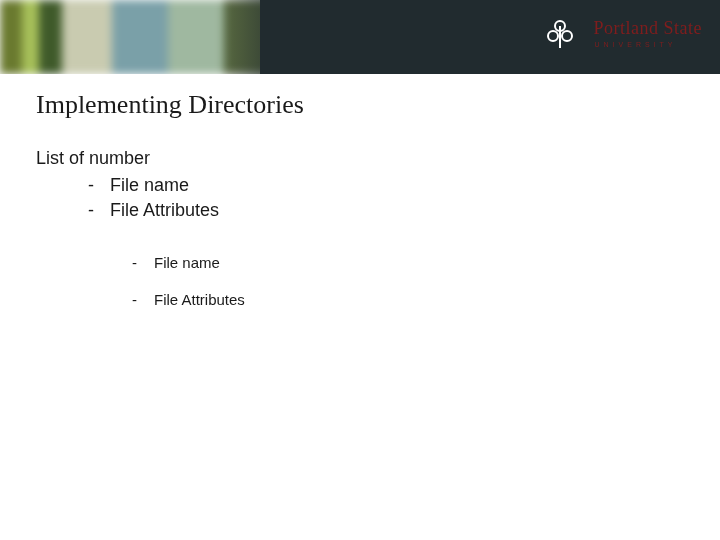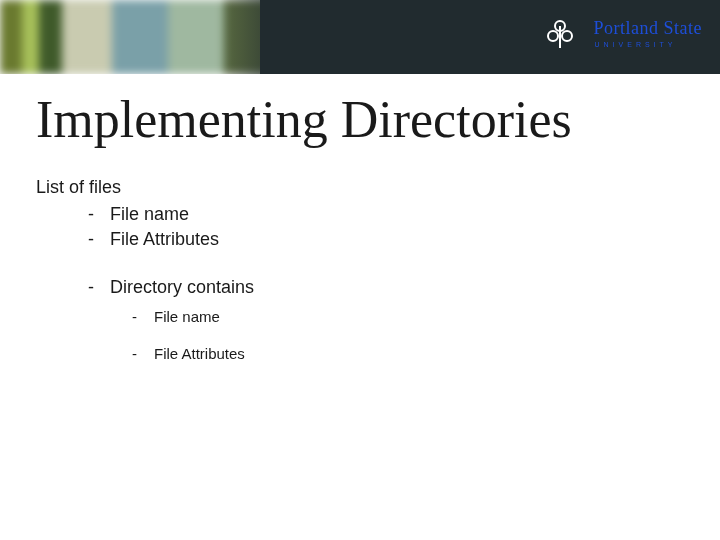--- a/index.html
+++ b/index.html
@@ -48,21 +48,21 @@
     left: 220px; top: 0; bottom: 0; width: 80px;
     background: linear-gradient(to right, rgba(33,43,47,0) 0%, #212b2f 100%);
   }
   .brand {
     position: absolute;
     top: 18px;
     right: 18px;
     display: flex;
     align-items: center;
     gap: 19px;
-    color: #1d4ed8;
+    color: #7f1d1d;
   }
   .brand-text {
     display: flex;
     flex-direction: column;
     line-height: 1;
   }
   .brand-text .main {
     font-family: Georgia, 'Times New Roman', serif;
     font-size: 18px;
     letter-spacing: 0.5px;
@@ -76,21 +76,21 @@
   }
   .brand-logo svg { display: block; }
   .content {
     position: absolute;
     left: 36px;
     right: 36px;
     top: 90px;
   }
   .title {
     font-family: Georgia, 'Times New Roman', serif;
-    font-size: 52px;
+    font-size: 26px;
     font-weight: 400;
     color: #1a1a1a;
     margin: 0 0 26px 0;
   }
   .body {
     font-size: 18px;
     color: #1a1a1a;
     line-height: 1.4;
   }
   .sec-head {
@@ -138,31 +138,28 @@
         <span class="sub">UNIVERSITY</span>
       </span>
     </div>
   </div>
 
   <div class="content">
     <h1 class="title">Implementing Directories</h1>
 
     <div class="body">
 
-      <div class="sec-head">List of files</div>
+      <div class="sec-head">List of number</div>
       <div class="lvl1">
         <div class="item">File name</div>
         <div class="item">File Attributes</div>
       </div>
 
       <div class="gap-lg"></div>
 
-      <div class="lvl1">
-        <div class="item">Directory contains</div>
-      </div>
       <div class="lvl2">
         <div class="item">File name</div>
       </div>
 
       <div class="gap-sm"></div>
 
       <div class="lvl2">
         <div class="item">File Attributes</div>
       </div>
 

